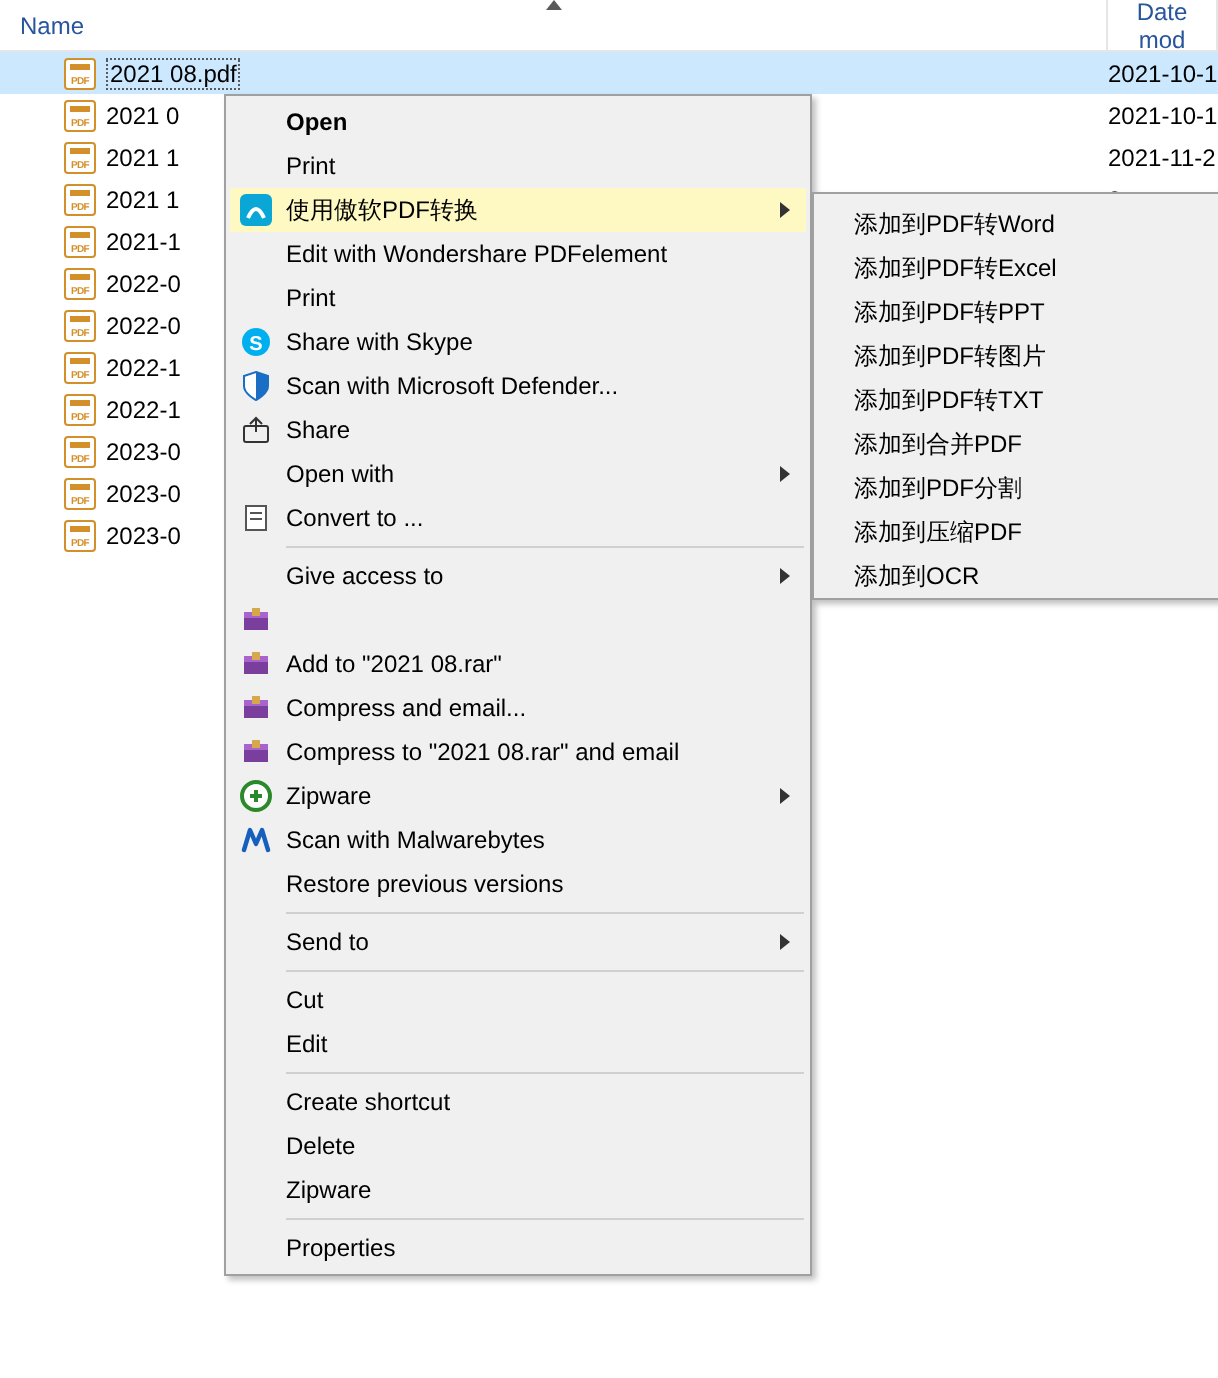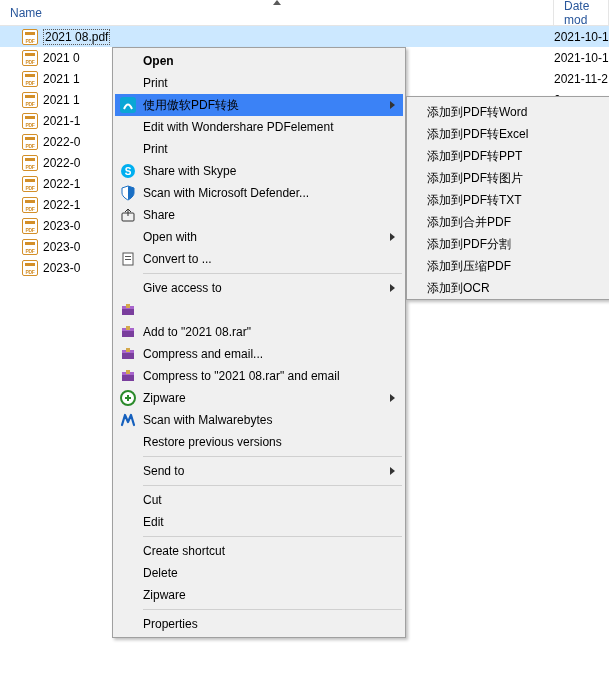--- a/index.html
+++ b/index.html
@@ -16,20 +16,21 @@
   }
 
   
   .col-header {
     display: flex;
     height: 26px;
     align-items: center;
     background: #fff;
     border-bottom: 1px solid #e5e5e5;
     user-select: none;
+    text-align: center;
   }
   .col-header .col {
     padding: 0 10px;
     height: 100%;
     display: flex;
     align-items: center;
     border-right: 1px solid #e5e5e5;
     color: #28569b;
   }
   .col-name { width: 554px; position: relative; }
@@ -47,21 +48,21 @@
 
   
   .file-list {
     position: absolute;
     top: 26px; left: 0; right: 0;
   }
   .file-row {
     display: flex;
     height: 21px;
     align-items: center;
-    padding-left: 22px;
+    padding-left: 32px;
   }
   .file-row.selected { background: #cce8ff; }
   .file-row.selected .file-name-wrap { border: 1px dotted #5a5a5a; padding: 0 1px; }
   .file-row .pdf-icon { width: 16px; height: 16px; margin-right: 5px; flex-shrink: 0; }
   .file-row .file-name { flex: 0 1 auto; white-space: nowrap; }
   .file-row .spacer { flex: 1; }
   .file-row .file-date {
     width: 55px; flex-shrink: 0;
     white-space: nowrap; overflow: hidden;
   }
@@ -104,21 +105,21 @@
   .ctx-main { top: 47px; left: 88px; width: 294px; }
   .ctx-sub  { top: 96px; left: 382px; width: 210px; }
 
   .ctx-item {
     height: 22px;
     display: flex;
     align-items: center;
     padding: 0 4px 0 2px;
     position: relative;
   }
-  .ctx-item.active { background: #3b82f6; }
+  .ctx-item.active { background: #fef9c3; }
   .ctx-item.bold .ctx-label { font-weight: 700; }
   .ctx-icon-slot { width: 22px; height: 22px; display: flex; align-items: center; justify-content: center; flex-shrink: 0; }
   .ctx-label { flex: 1; padding-left: 4px; white-space: nowrap; }
   .ctx-arrow {
     width: 0; height: 0;
     border-top: 4px solid transparent;
     border-bottom: 4px solid transparent;
     border-left: 5px solid #333;
     margin-right: 4px;
   }

